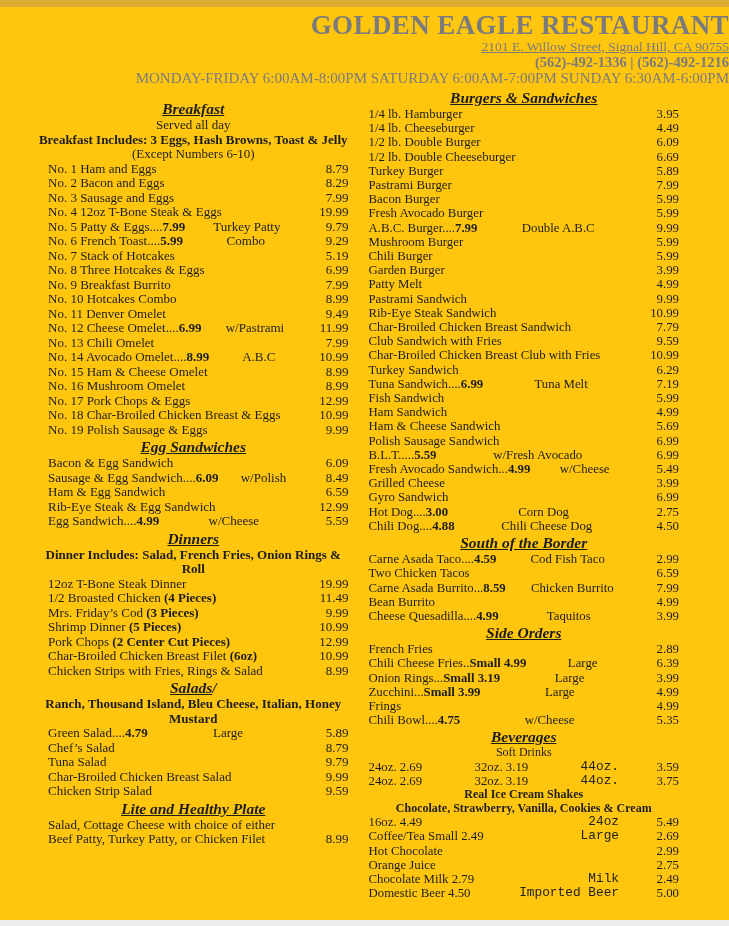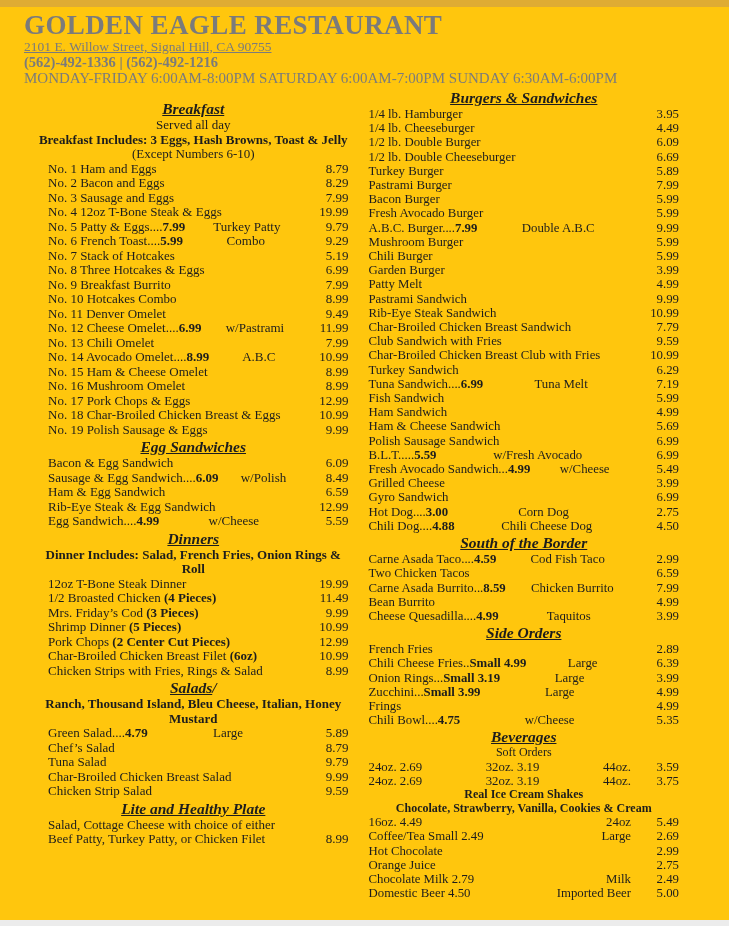--- a/index.html
+++ b/index.html
@@ -7,21 +7,21 @@
   body {
     background:#FFC60D;
     font-family:"Liberation Serif","DejaVu Serif",serif;
     color:#1D1D1D;
     position:relative;
     overflow:hidden;
   }
   .top-band { position:absolute; top:0; left:0; right:0; height:7px; background:#DFAC33; }
   .bottom-band { position:absolute; bottom:0; left:0; right:0; height:6px; background:#ECECEC; }
 
-  header { text-align:left; padding-top:11px; color:#7B7B7B;padding-left:24px; }
+  header { text-align:right; padding-top:11px; color:#7B7B7B;padding-left:24px; }
   .title   { font-size:27px; font-weight:bold; letter-spacing:.4px; line-height:28px; }
   .address { font-size:13.5px; line-height:15px;text-decoration:underline; }
   .phones  { font-size:14.5px; font-weight:bold; line-height:16px; }
   .hours   { font-size:15px; line-height:17px; }
 
   .menu { display:grid; grid-template-columns:1fr 1fr; gap:0 20px; padding:1px 50px 0 38px; }
   .col-left { padding-top:11px; }
 
   .sec-heading { text-align:center; font-weight:bold; font-style:italic; font-size:15.5px; line-height:19px; }
   .sec-heading-text { text-decoration:underline; }
@@ -30,21 +30,21 @@
   .center-line { text-align:center; font-size:13px; line-height:14.5px; }
   .col-right .center-line { font-size:12px; line-height:13.5px; }
   .center-line.b { font-weight:bold; }
 
   .item { display:flex; font-size:13px; line-height:14.5px; }
   .col-left .item { padding-left:10px; }
   .col-right .item { font-size:12.8px; line-height:14.2px; }
   .name { white-space:nowrap; }
   .name b { font-weight:bold; }
   .mid { flex:1; text-align:center; }
-  .variant { margin-right:8px; }
+  .variant { margin-right:20px;font-family:Liberation Mono, monospace; }
   .price { width:40px; text-align:right; }
 </style>
 </head>
 <body>
 
 <div class="top-band"></div>
 
 <header>
   <div class="title">GOLDEN EAGLE RESTAURANT</div>
   <div class="address">2101 E. Willow Street, Signal Hill, CA 90755</div>
@@ -475,21 +475,21 @@
           <span class="price">4.99</span>
         </div>
         <div class="item">
           <span class="name"><span>Chili Bowl....</span><b>4.75</b></span>
           <span class="mid">w/Cheese</span>
           <span class="price">5.35</span>
         </div>
       </section>
       <section class="menu-section">
         <div class="sec-heading"><span class="sec-heading-text">Beverages</span></div>
-        <div class="center-line">Soft Orders</div>
+        <div class="center-line">Soft Drinks</div>
         <div class="item">
           <span class="name"><span>24oz. 2.69</span></span>
           <span class="mid">32oz. 3.19</span>
           <span class="variant">44oz.</span>
           <span class="price">3.59</span>
         </div>
         <div class="item">
           <span class="name"><span>24oz. 2.69</span></span>
           <span class="mid">32oz. 3.19</span>
           <span class="variant">44oz.</span>

